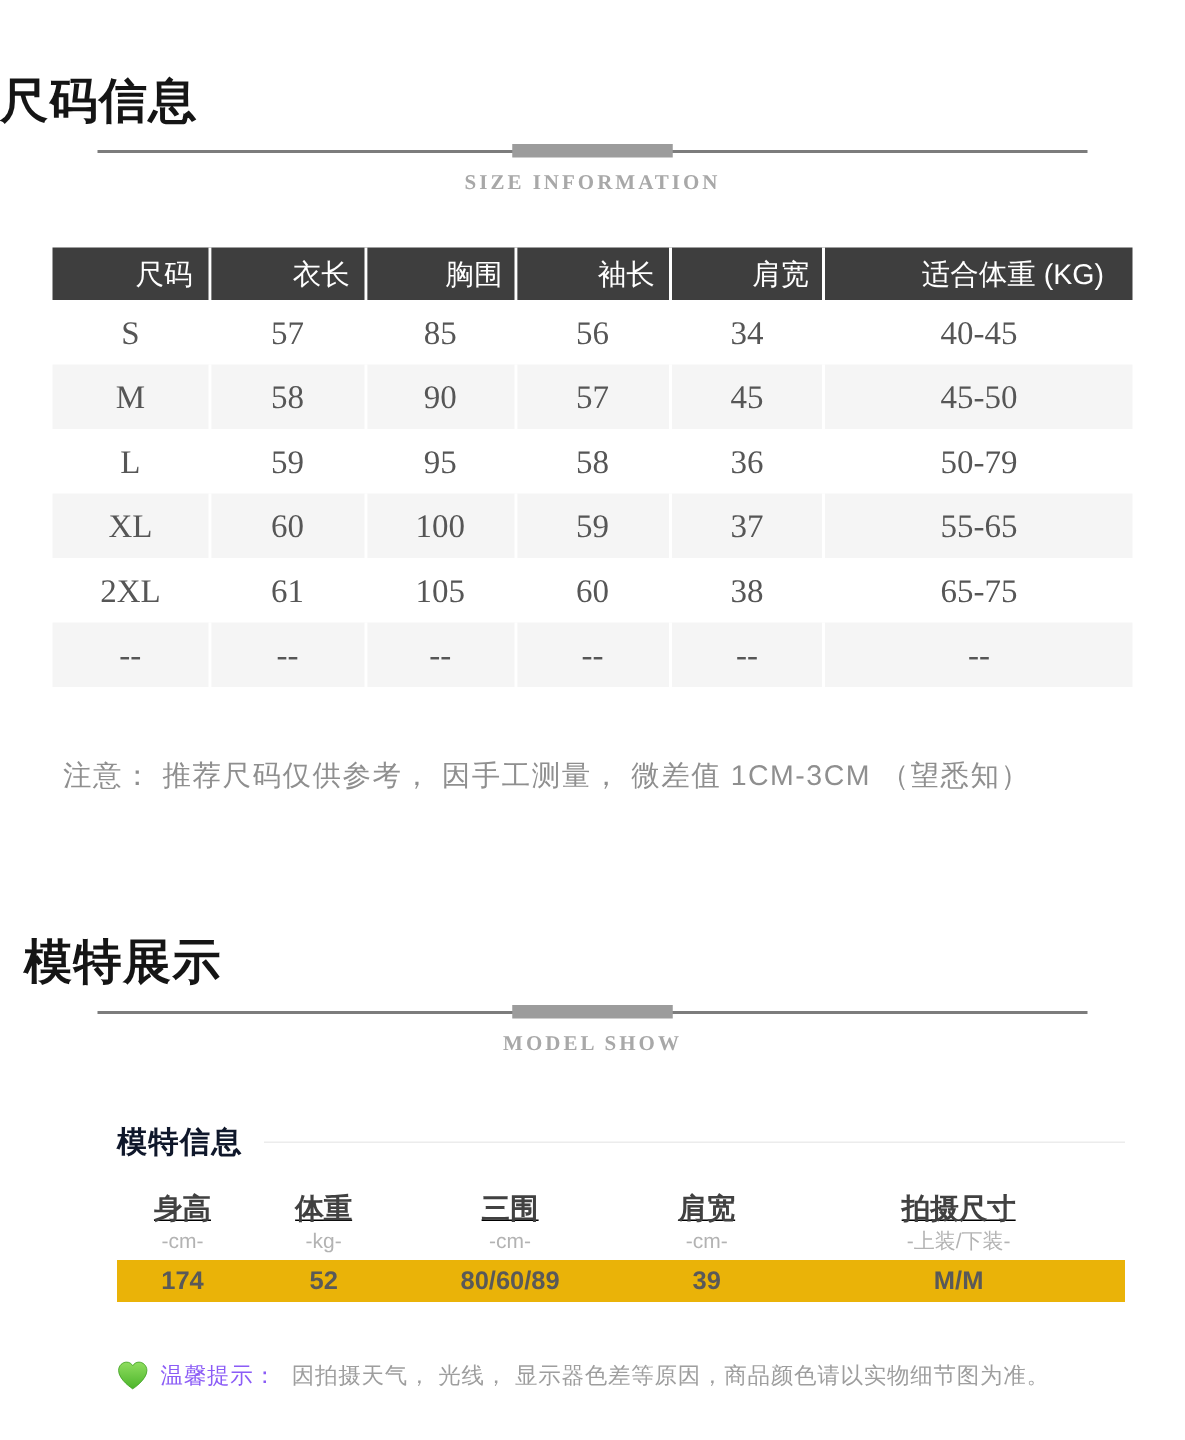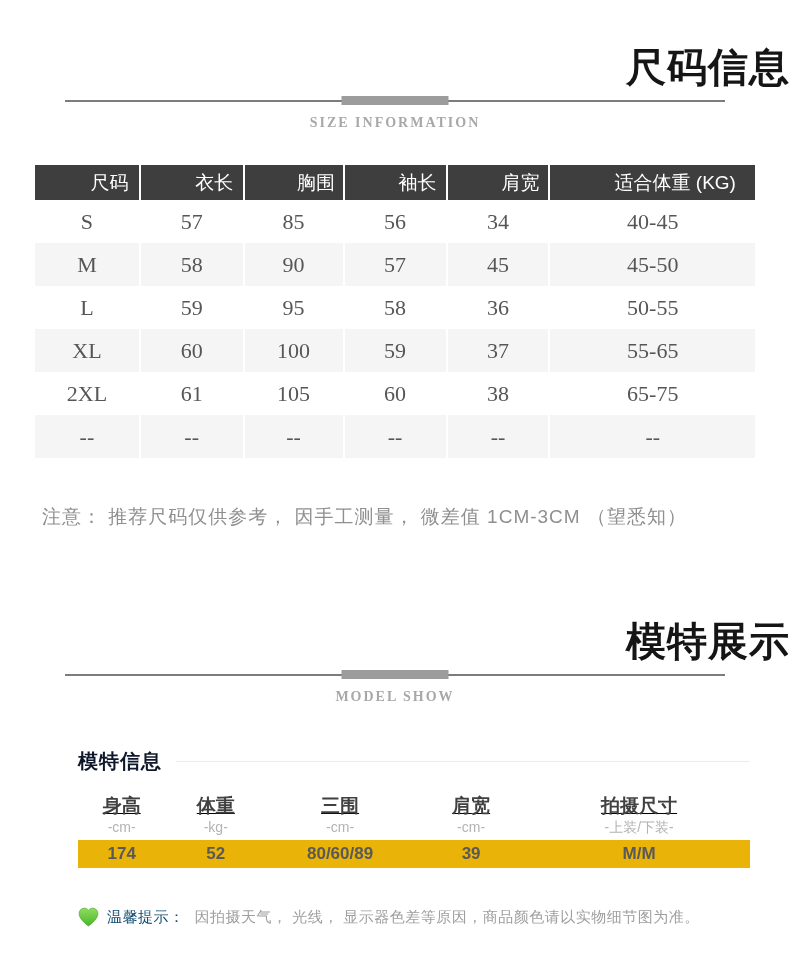--- a/index.html
+++ b/index.html
@@ -2,21 +2,21 @@
 <html><head>
 <meta charset="utf-8">
 <style>
   * { margin:0; padding:0; box-sizing:border-box; }
   html,body { width:790px; height:960px; background:#ffffff; overflow:hidden;
     font-family:"Liberation Sans","DejaVu Sans",sans-serif; }
 
   .page { width:790px; height:960px; position:relative; }
 
   
-  .sec-title { margin-top:48px; text-align:right; font-size:40px; line-height:38px;
+  .sec-title { margin-top:48px; text-align:left; font-size:32px; line-height:38px;
     font-weight:700; color:#151515; letter-spacing:1px; }
   .divider { position:relative; width:660px; margin:10px auto 0; height:10px; }
   .divider-line { position:absolute; left:0; right:0; top:4px; height:2px; background:#7c7c7c; }
   .divider-block { position:absolute; left:50%; transform:translateX(-50%); top:0;
     width:107px; height:9px; background:#9c9c9c; }
   .sec-subtitle { margin-top:9px; text-align:center; height:16px;
     font-family:"Liberation Serif","DejaVu Serif",serif; font-weight:700;
     font-size:14px; letter-spacing:2px; color:#a8a8a8; }
 
   
@@ -48,21 +48,21 @@
   .m-labels { margin-top:20px; height:24px;text-decoration:underline; }
   .m-labels .m-cell { font-size:19px; font-weight:700; color:#414141; }
   .m-units { margin-top:2px; height:18px; }
   .m-units .m-cell { font-size:14px; color:#b3b3b3; }
   .m-values { margin-top:3px; height:28px; background:#eab308; align-items:center;font-weight:bold; }
   .m-values .m-cell { font-size:17px; color:#595959; }
 
   
   .tip { display:flex; align-items:center; margin:38px 0 0 78px; height:22px; }
   .tip .heart { width:21px; height:20px; margin-right:8px; flex:none; }
-  .tip-label { font-size:15px; color:#0c4a6e; letter-spacing:0.5px; }
+  .tip-label { font-size:15px; color:#8b5cf6; letter-spacing:0.5px; }
   .tip-text { font-size:15px; color:#9e9e9e; margin-left:10px; letter-spacing:0.5px; }
 </style>
 </head>
 <body>
 
 <div class="page">
 
   <section>
     <h1 class="sec-title">尺码信息</h1>
     <div class="divider">
@@ -98,21 +98,21 @@
           <td>57</td>
           <td>45</td>
           <td>45-50</td>
         </tr>
         <tr>
           <td>L</td>
           <td>59</td>
           <td>95</td>
           <td>58</td>
           <td>36</td>
-          <td>50-55</td>
+          <td>50-79</td>
         </tr>
         <tr>
           <td>XL</td>
           <td>60</td>
           <td>100</td>
           <td>59</td>
           <td>37</td>
           <td>55-65</td>
         </tr>
         <tr>

